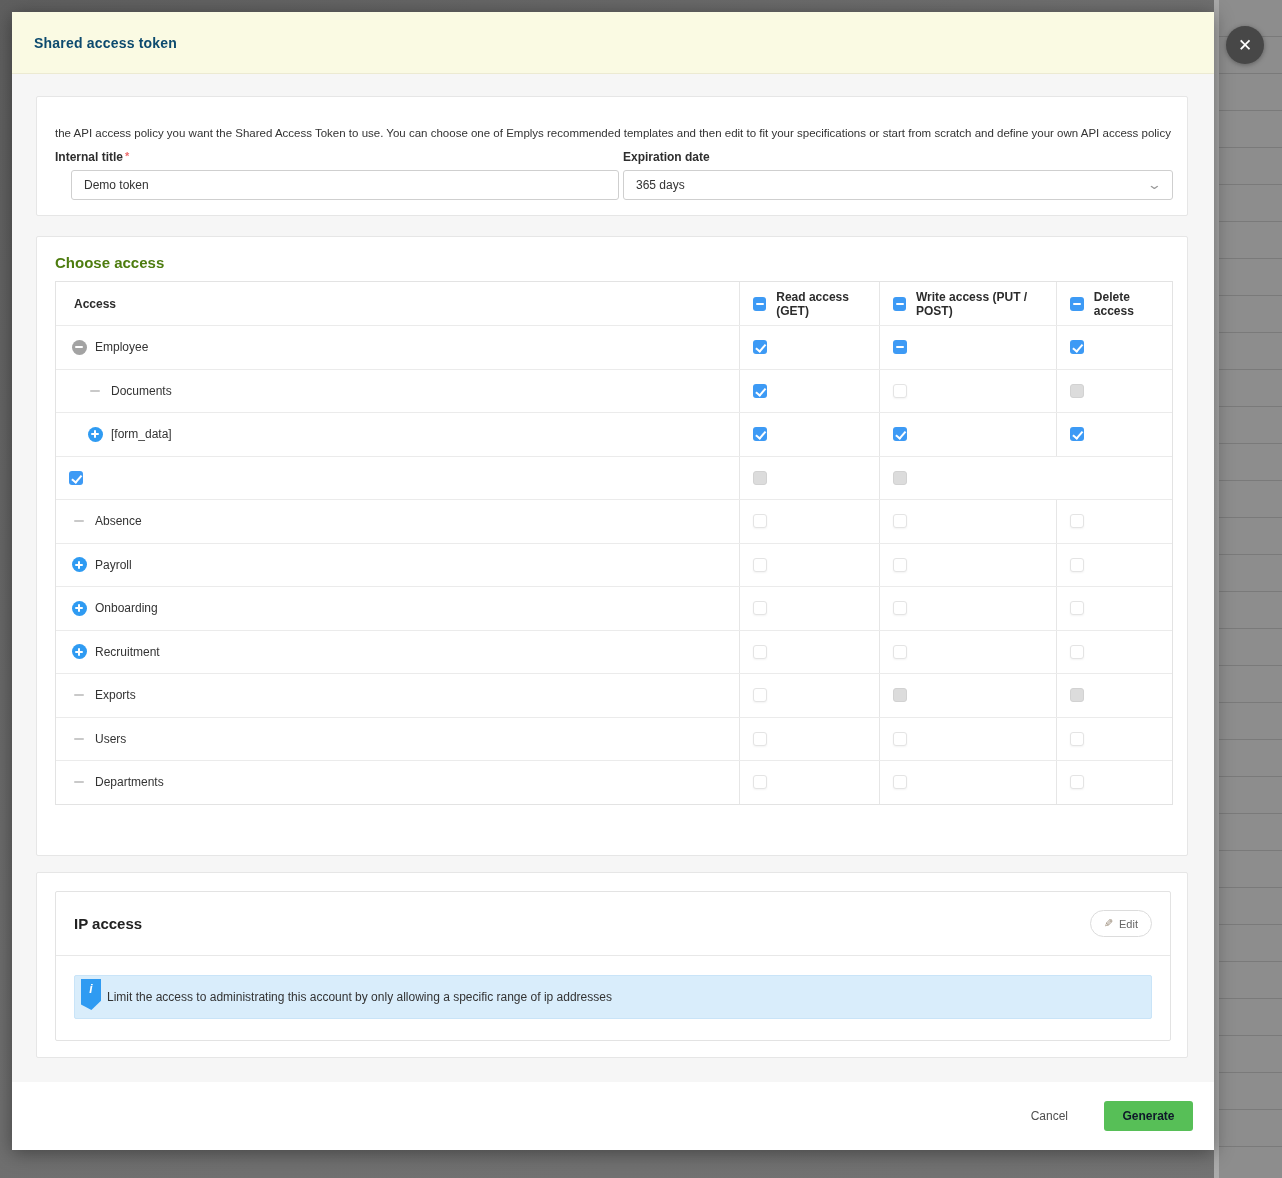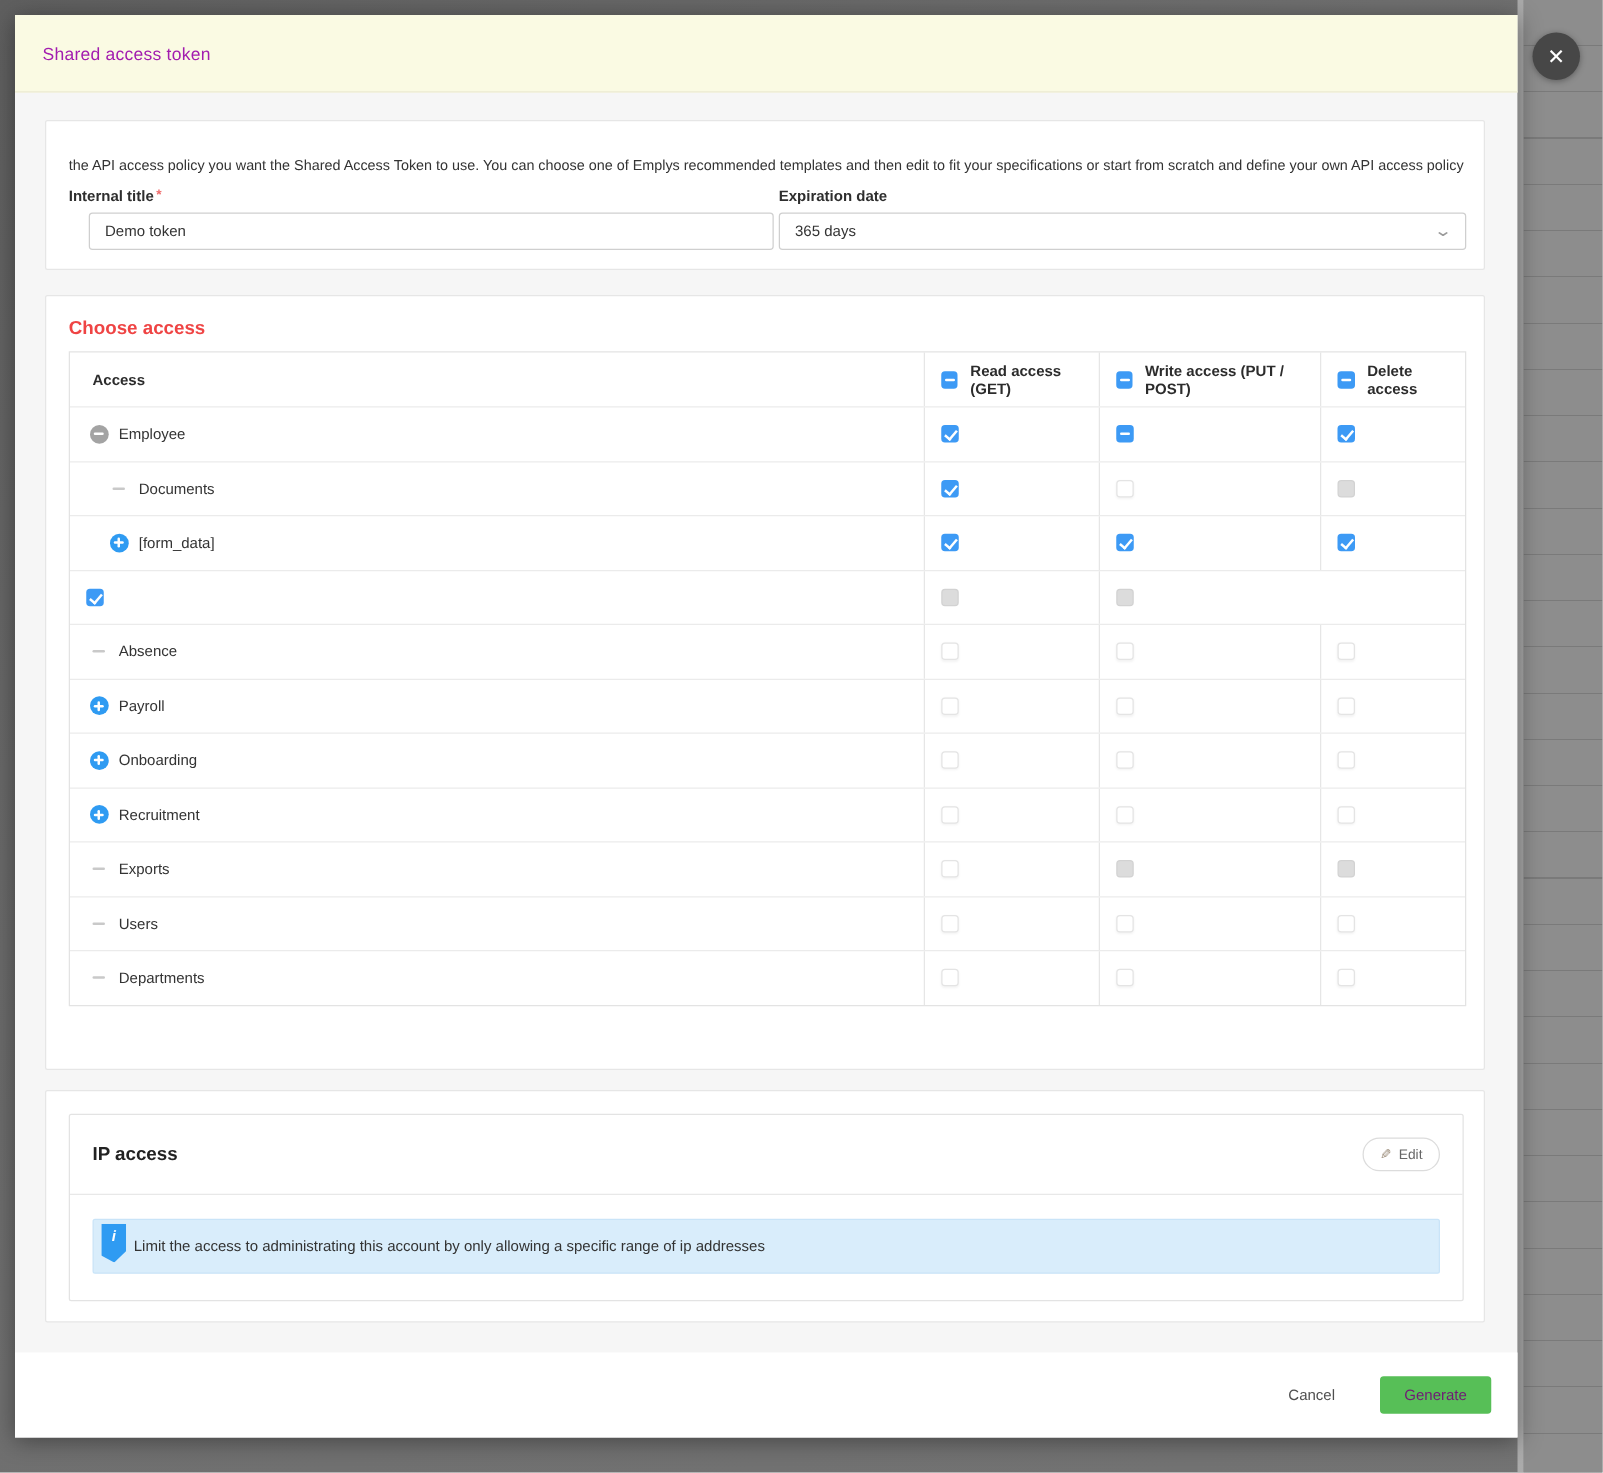--- a/index.html
+++ b/index.html
@@ -9,21 +9,21 @@
   
   .bg-edge{position:absolute;left:1214px;top:0;width:5px;height:100%;background:#d8d8d8;opacity:.55;}
   .bg-rows{position:absolute;left:1219px;top:0;width:63px;height:100%;
     background:repeating-linear-gradient(to bottom,#8d8d8d 0 36px,#7a7a7a 36px 37px);}
 
   
   .modal{position:absolute;left:12px;top:12px;width:1202px;height:1138px;background:#f6f6f6;
     box-shadow:0 3px 18px rgba(0,0,0,.4);}
   .modal-header{height:62px;background:#fafae3;display:flex;align-items:center;padding:0 22px;
     border-bottom:1px solid #ecead2;box-sizing:border-box;}
-  .modal-title{font-size:14px;font-weight:400;color:#a21caf;letter-spacing:.2px;text-align:right;}
+  .modal-title{font-size:14px;font-weight:700;color:#0c4a6e;letter-spacing:.2px;text-align:right;}
   .close-btn{position:absolute;left:1226px;top:26px;width:38px;height:38px;border-radius:50%;
     background:#474747;color:#fff;display:flex;align-items:center;justify-content:center;
     font-size:17px;cursor:pointer;box-shadow:0 1px 5px rgba(0,0,0,.35);}
 
   .card{position:absolute;left:24px;width:1152px;background:#fff;border:1px solid #e6e6e6;
     border-radius:2px;box-sizing:border-box;padding-left:48px;}
   .card1{top:84px;height:120px;}
   .card2{top:224px;height:620px;}
   .card3{top:860px;height:186px;}
 
@@ -35,21 +35,21 @@
   .lbl-internal{left:18px;}
   .lbl-exp{left:586px;}
   .text-input,.select{position:absolute;top:73px;height:30px;border:1px solid #cfcfcf;border-radius:3px;
     background:#fff;font-size:12px;color:#333;display:flex;align-items:center;
     padding:0 12px;box-sizing:border-box;}
   .text-input{left:18px;width:548px;margin-left:16px;}
   .select{left:586px;width:550px;justify-content:space-between;cursor:pointer;}
   .chev{color:#9a9a9a;font-size:13px;line-height:10px;transform:scaleX(1.4);}
 
   
-  .section-heading{position:absolute;left:18px;top:17px;font-size:15px;font-weight:700;color:#ef4444;text-align:right;}
+  .section-heading{position:absolute;left:18px;top:17px;font-size:15px;font-weight:700;color:#4d7c0f;text-align:right;}
   .access-table{position:absolute;left:18px;top:44px;width:1118px;border:1px solid #e3e3e3;
     background:#fff;box-sizing:border-box;}
   .t-hrow,.t-row{display:grid;grid-template-columns:683px 140px 177px 1fr;}
   .t-hrow{height:43px;}
   .t-row{height:42.5px;border-top:1px solid #ebebeb;}
   .t-cell{display:flex;align-items:center;box-sizing:border-box;}
   .t-cell + .t-cell{border-left:1px solid #e6e6e6;}
   .access-head{padding-left:18px;font-size:12px;font-weight:700;color:#2c2c2c;}
   .cb-head{padding-left:13px;gap:10px;font-size:12px;font-weight:700;color:#2c2c2c;}
   .cb-cell{padding-left:13px;}
@@ -93,22 +93,22 @@
   .info-ribbon{position:absolute;left:6px;top:3px;width:20px;height:31px;background:#2f9bf2;color:#fff;
     font-style:italic;font-weight:700;font-size:12px;display:flex;justify-content:center;
     padding-top:3px;box-sizing:border-box;
     clip-path:polygon(0 0,100% 0,100% 70%,52% 100%,0 82%);}
 
   
   .modal-footer{position:absolute;left:0;bottom:0;width:100%;height:68px;background:#fff;
     display:flex;align-items:center;justify-content:flex-end;gap:36px;padding-right:21px;
     box-sizing:border-box;}
   .cancel-link{font-size:12px;color:#4f4f4f;cursor:pointer;}
-  .generate-btn{width:89px;height:30px;background:#57bf57;border:none;border-radius:3px;color:#701a75;
-    font-size:12px;font-weight:400;display:flex;align-items:center;justify-content:center;
+  .generate-btn{width:89px;height:30px;background:#57bf57;border:none;border-radius:3px;color:#0f172a;
+    font-size:12px;font-weight:700;display:flex;align-items:center;justify-content:center;
     cursor:pointer;text-align:center;}
 </style>
 </head>
 <body>
 
 <div class="bg-edge"></div>
 <div class="bg-rows"></div>
 
 <div class="modal">
 

